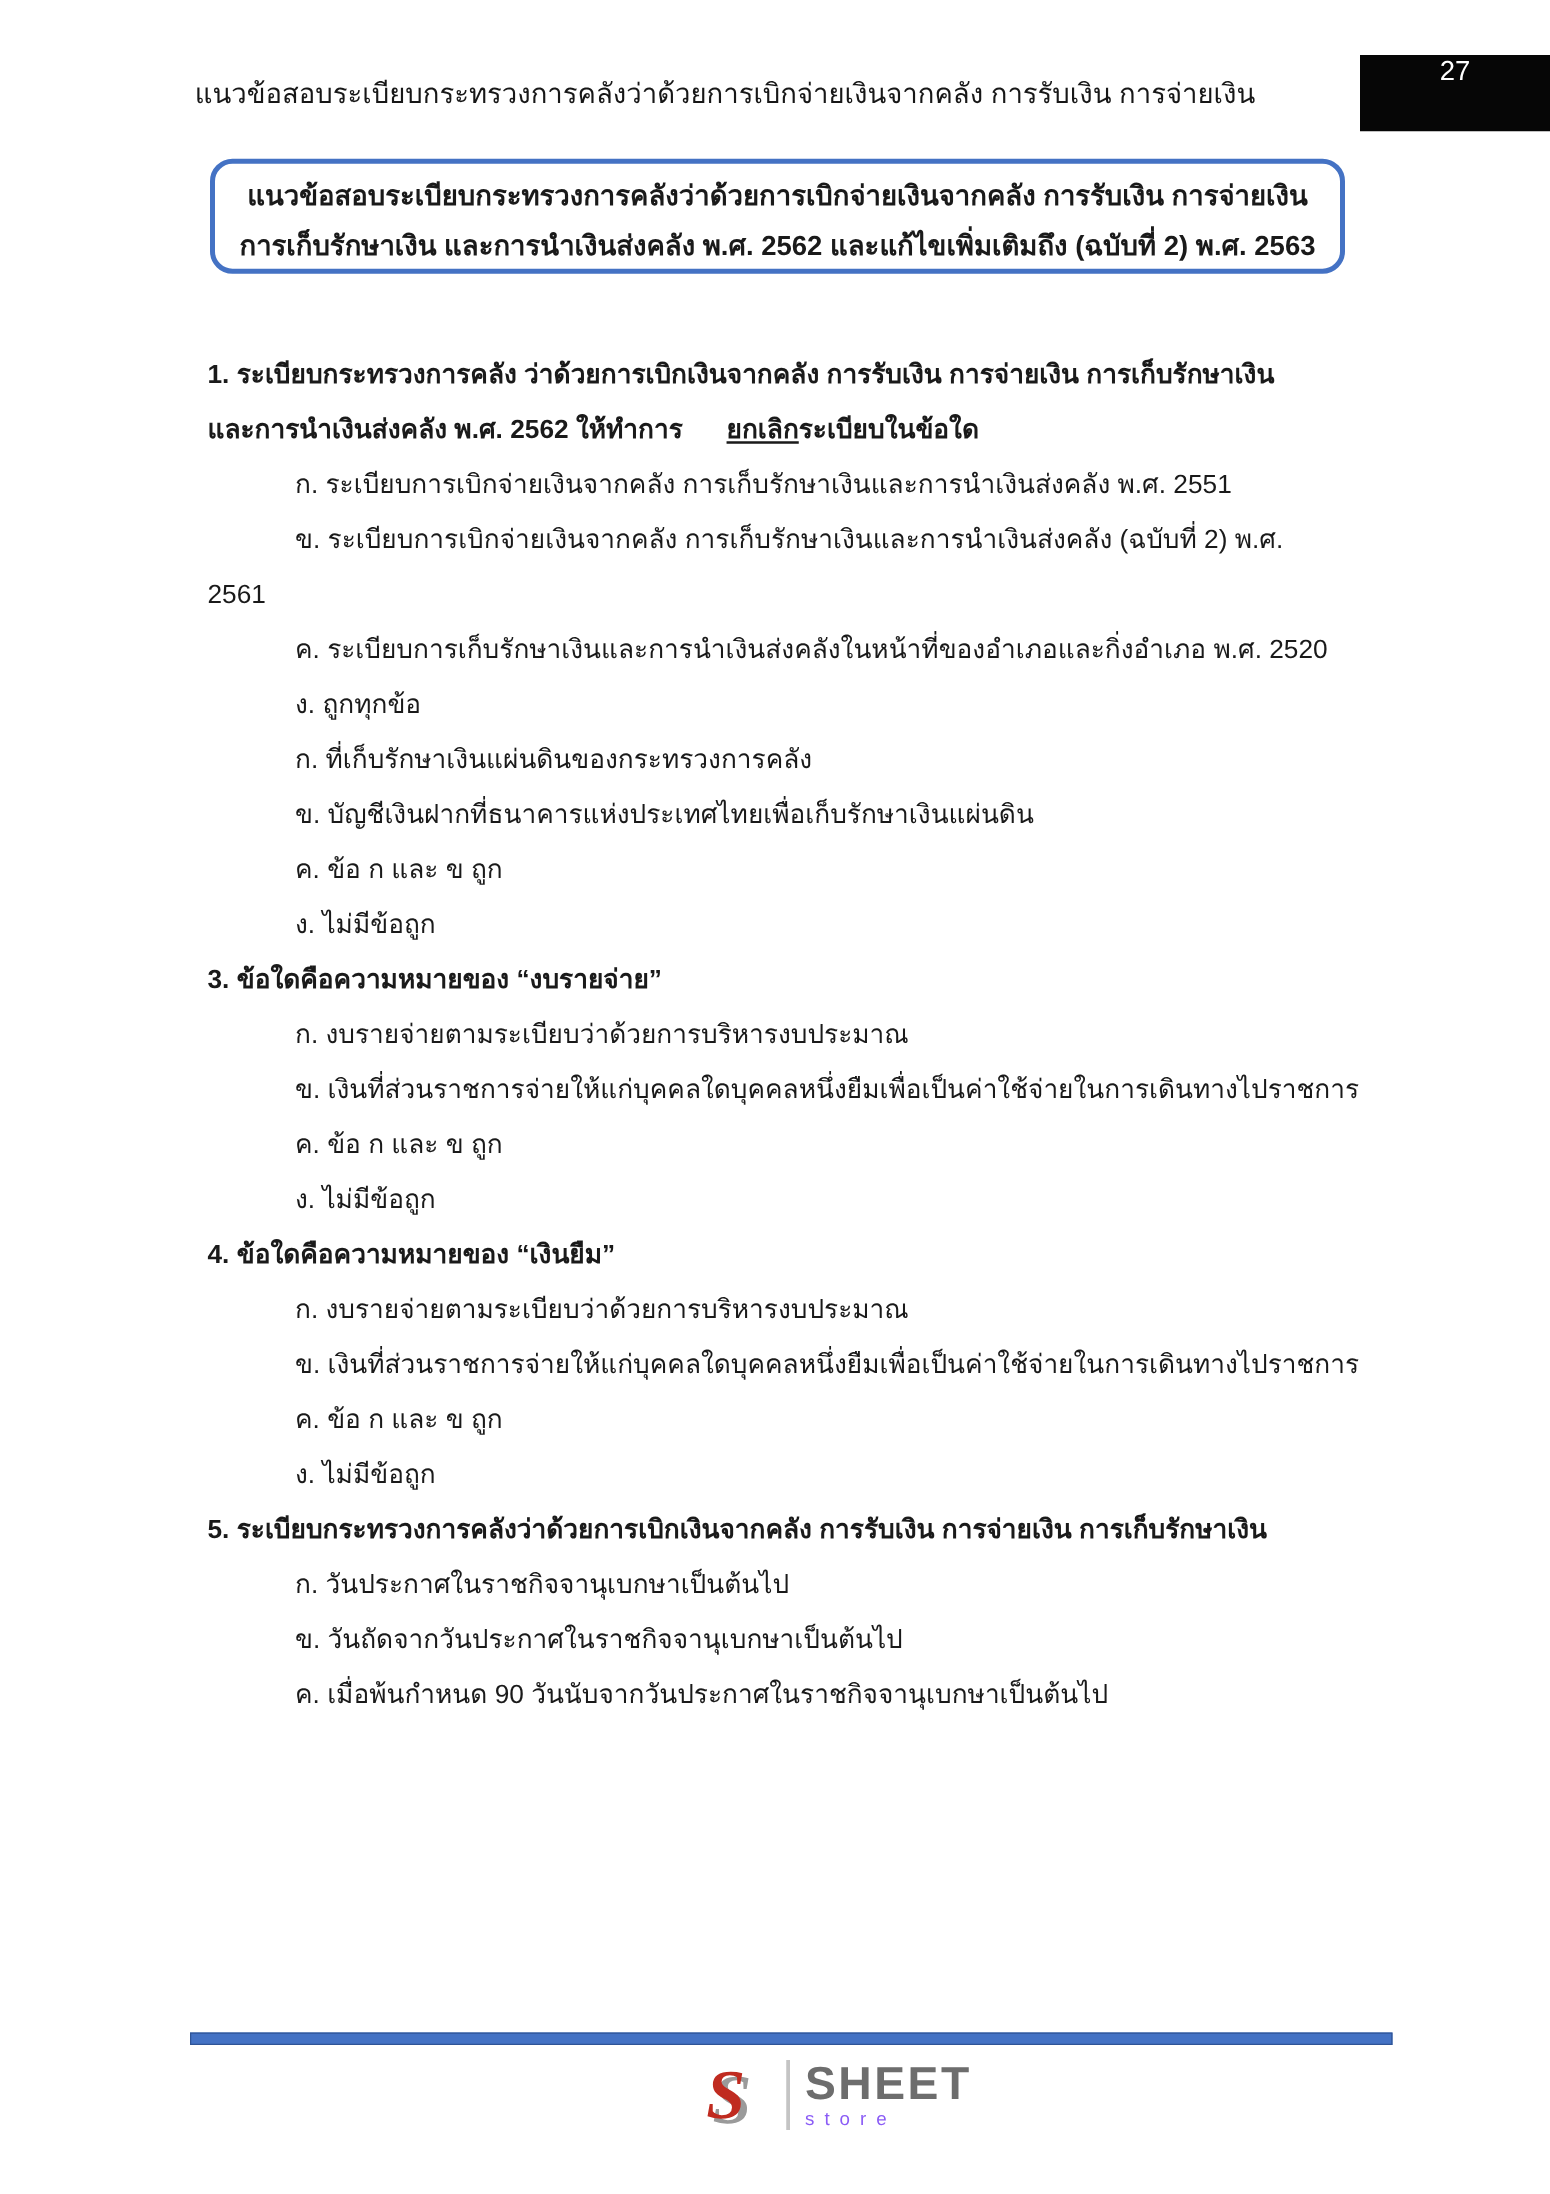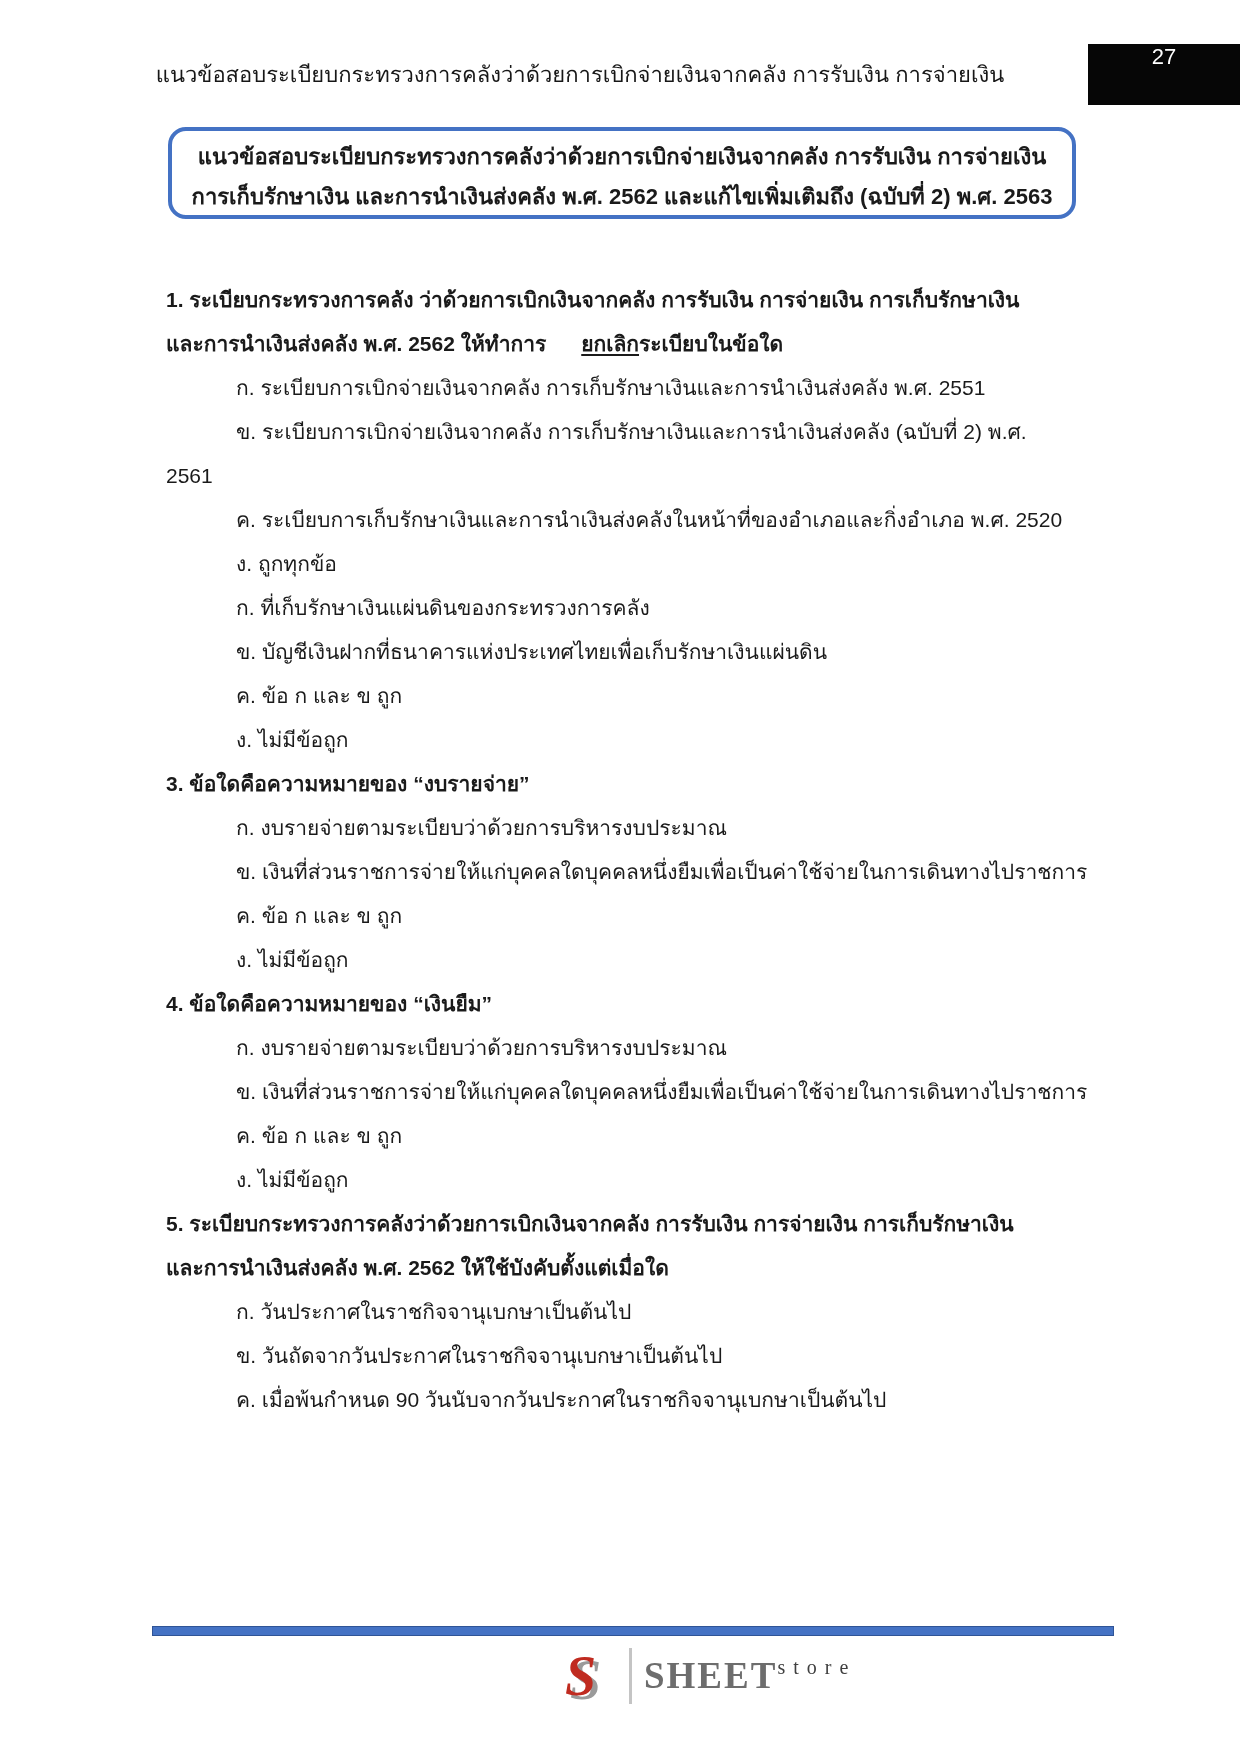--- a/index.html
+++ b/index.html
@@ -45,27 +45,27 @@
     align-items:center;
   }
   .logo-mark { position:relative; width:56px; height:62px; }
   .logo-mark span {
     position:absolute; top:0; left:0; font-size:56px; line-height:62px;
     font-weight:bold; font-style:italic; font-family:"Liberation Serif", serif;
   }
   .s-back  { color:#9a9a9a; transform:translate(5px,4px); }
   .s-front { color:#c02b20; }
   .logo-divider { width:3px; height:56px; background:#c4c4c4; margin:0 12px 0 8px; }
-  .logo-text { display:flex; flex-direction:row;font-family:Liberation Serif, serif; }
+  .logo-text { display:flex; flex-direction:column; }
   .brand {
     font-size:37px; font-weight:bold; color:#6d6d6d; letter-spacing:2px;
     line-height:38px;
   }
   .brand-sub {
-    font-size:20px; color:#404040; letter-spacing:8px; line-height:16px;
+    font-size:15px; color:#8b5cf6; letter-spacing:8px; line-height:16px;
     margin-top:2px;
   }
 </style>
 </head>
 <body>
 
 <div class="page">
 
   <div class="header-title">แนวข้อสอบระเบียบกระทรวงการคลังว่าด้วยการเบิกจ่ายเงินจากคลัง การรับเงิน การจ่ายเงิน</div>
 
@@ -99,21 +99,20 @@
     <div class="ln c">ค. ข้อ ก และ ข ถูก</div>
     <div class="ln c">ง. ไม่มีข้อถูก</div>
 
     <div class="ln q">4. ข้อใดคือความหมายของ “เงินยืม”</div>
     <div class="ln c">ก. งบรายจ่ายตามระเบียบว่าด้วยการบริหารงบประมาณ</div>
     <div class="ln c">ข. เงินที่ส่วนราชการจ่ายให้แก่บุคคลใดบุคคลหนึ่งยืมเพื่อเป็นค่าใช้จ่ายในการเดินทางไปราชการ</div>
     <div class="ln c">ค. ข้อ ก และ ข ถูก</div>
     <div class="ln c">ง. ไม่มีข้อถูก</div>
 
     <div class="ln q">5. ระเบียบกระทรวงการคลังว่าด้วยการเบิกเงินจากคลัง การรับเงิน การจ่ายเงิน การเก็บรักษาเงิน</div>
-    <div class="ln q">และการนำเงินส่งคลัง พ.ศ. 2562 ให้ใช้บังคับตั้งแต่เมื่อใด</div>
     <div class="ln c">ก. วันประกาศในราชกิจจานุเบกษาเป็นต้นไป</div>
     <div class="ln c">ข. วันถัดจากวันประกาศในราชกิจจานุเบกษาเป็นต้นไป</div>
     <div class="ln c">ค. เมื่อพ้นกำหนด 90 วันนับจากวันประกาศในราชกิจจานุเบกษาเป็นต้นไป</div>
 
   </div>
 
   <div class="footer-divider"></div>
 
   <div class="logo">
     <div class="logo-mark">

